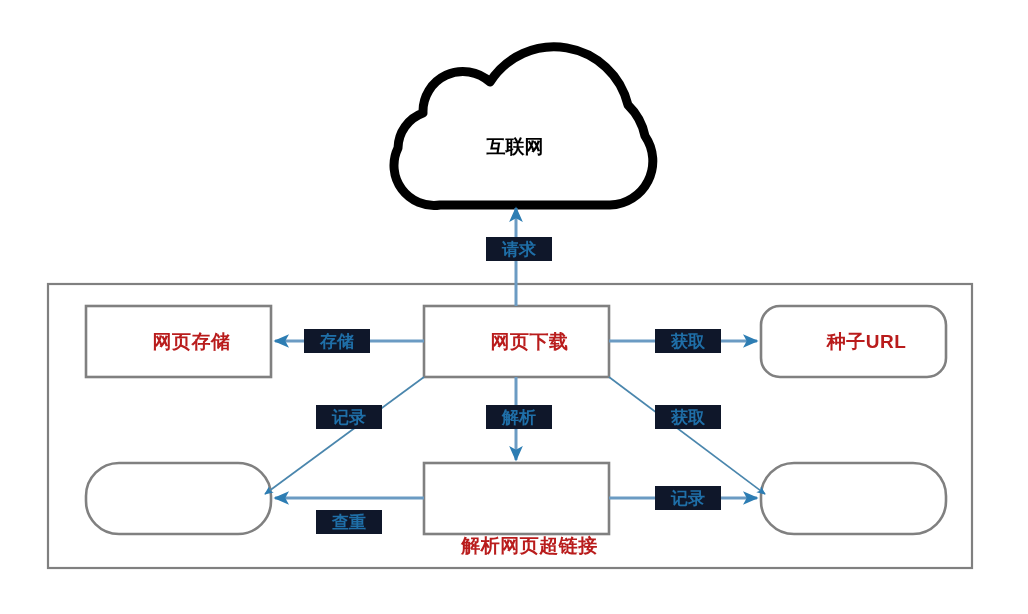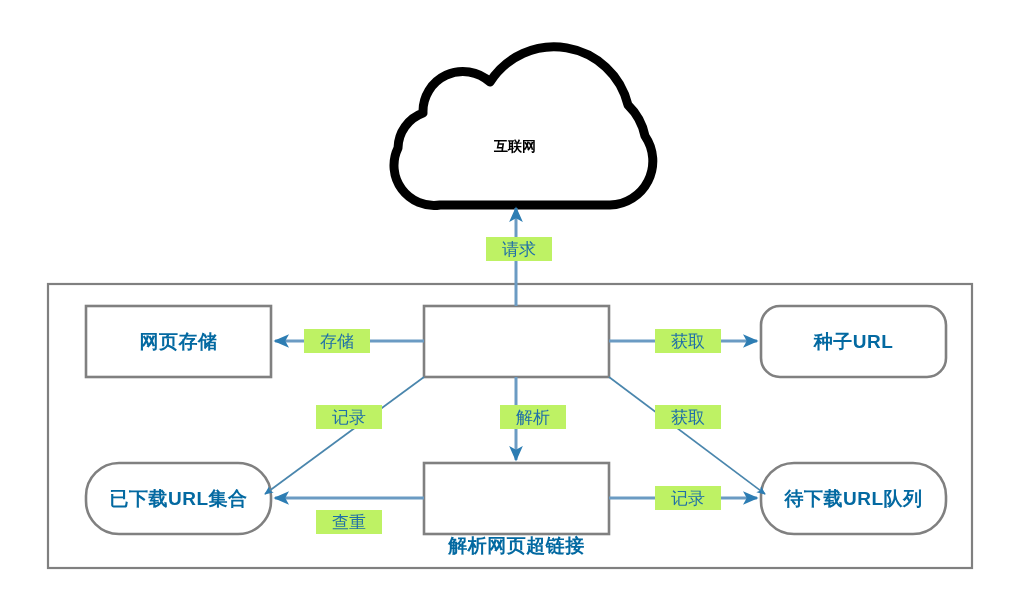--- a/index.html
+++ b/index.html
@@ -24,48 +24,49 @@
     left: 0;
     top: 0;
     width: 1028px;
     height: 614px;
   }
   .node-label {
     position: absolute;
     display: flex;
     align-items: center;
     justify-content: center;
-    color: #0369a1;
+    color: #b91c1c;
     font-weight: bold;
     font-size: 19px;
     letter-spacing: 0.5px;
     white-space: nowrap;
     pointer-events: none;
+    padding-left: 13px;
   }
   .edge-label {
     position: absolute;
     display: flex;
     align-items: center;
     justify-content: center;
     color: #1f6fa8;
     font-size: 17px;
-    font-weight: normal;
+    font-weight: bold;
     white-space: nowrap;
-    background: #bef264;
+    background: #0f172a;
     padding: 0 3px;
     pointer-events: none;
   }
   .cloud-label {
     position: absolute;
     display: flex;
     align-items: center;
     justify-content: center;
     color: #000000;
     font-weight: bold;
-    font-size: 14px;
+    font-size: 19px;
     white-space: nowrap;
     pointer-events: none;
   }
 </style>
 </head>
 <body>
 
 <div id="stage">
 
   <svg id="diagram-svg" viewBox="0 0 1028 614" xmlns="http://www.w3.org/2000/svg">
@@ -116,38 +117,37 @@
 
     <line x1="424" y1="498" x2="275" y2="498" stroke="#6b9bc3" stroke-width="3" marker-end="url(#arrowblue)"></line>
 
     <line x1="609" y1="498" x2="757" y2="498" stroke="#6b9bc3" stroke-width="3" marker-end="url(#arrowblue)"></line>
   </svg>
 
   <div class="cloud-label" style="left:390px; top:133px; width:250px; height:28px;">互联网</div>
 
   <div class="node-label" style="left:86px; top:306px; width:185px; height:71px;">网页存储</div>
 
+  <div class="node-label" style="left:424px; top:306px; width:185px; height:71px;">网页下载</div>
 
   <div class="node-label" style="left:761px; top:306px; width:185px; height:71px;">种子URL</div>
 
-  <div class="node-label" style="left:86px; top:463px; width:185px; height:71px;">已下载URL集合</div>
 
   <div class="node-label" style="left:424px; top:463px; width:185px; height:71px;margin-top:47px;">解析网页超链接</div>
 
-  <div class="node-label" style="left:761px; top:463px; width:185px; height:71px;">待下载URL队列</div>
 
   <div class="edge-label" style="left:486px; top:237px; width:60px; height:24px;">请求</div>
 
   <div class="edge-label" style="left:304px; top:329px; width:60px; height:24px;">存储</div>
 
   <div class="edge-label" style="left:655px; top:329px; width:60px; height:24px;">获取</div>
 
   <div class="edge-label" style="left:316px; top:405px; width:60px; height:24px;">记录</div>
 
-  <div class="edge-label" style="left:500px; top:405px; width:60px; height:24px;">解析</div>
+  <div class="edge-label" style="left:486px; top:405px; width:60px; height:24px;">解析</div>
 
   <div class="edge-label" style="left:655px; top:405px; width:60px; height:24px;">获取</div>
 
   <div class="edge-label" style="left:316px; top:486px; width:60px; height:24px;margin-top:24px;">查重</div>
 
   <div class="edge-label" style="left:655px; top:486px; width:60px; height:24px;">记录</div>
 
 </div>
 
 </body></html>

